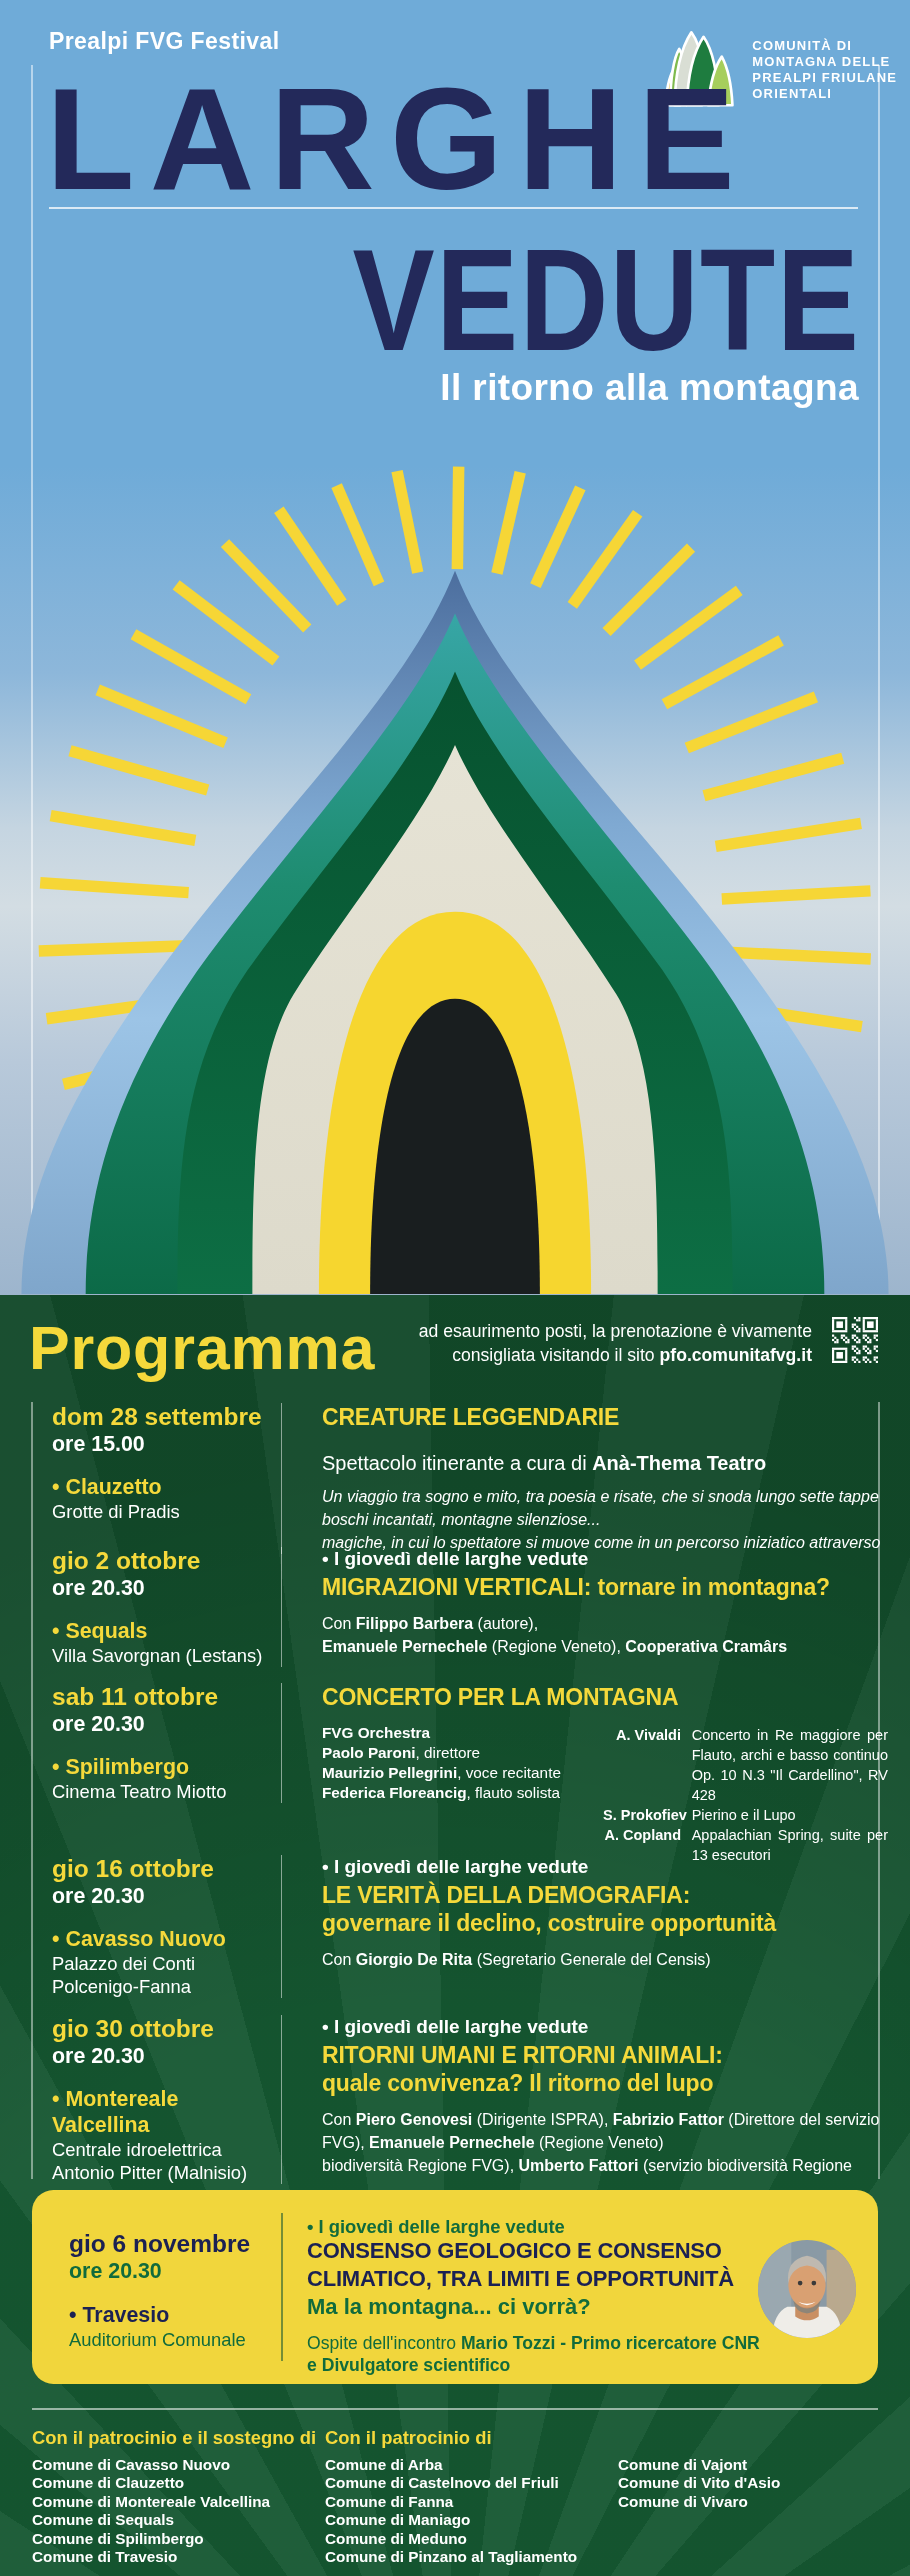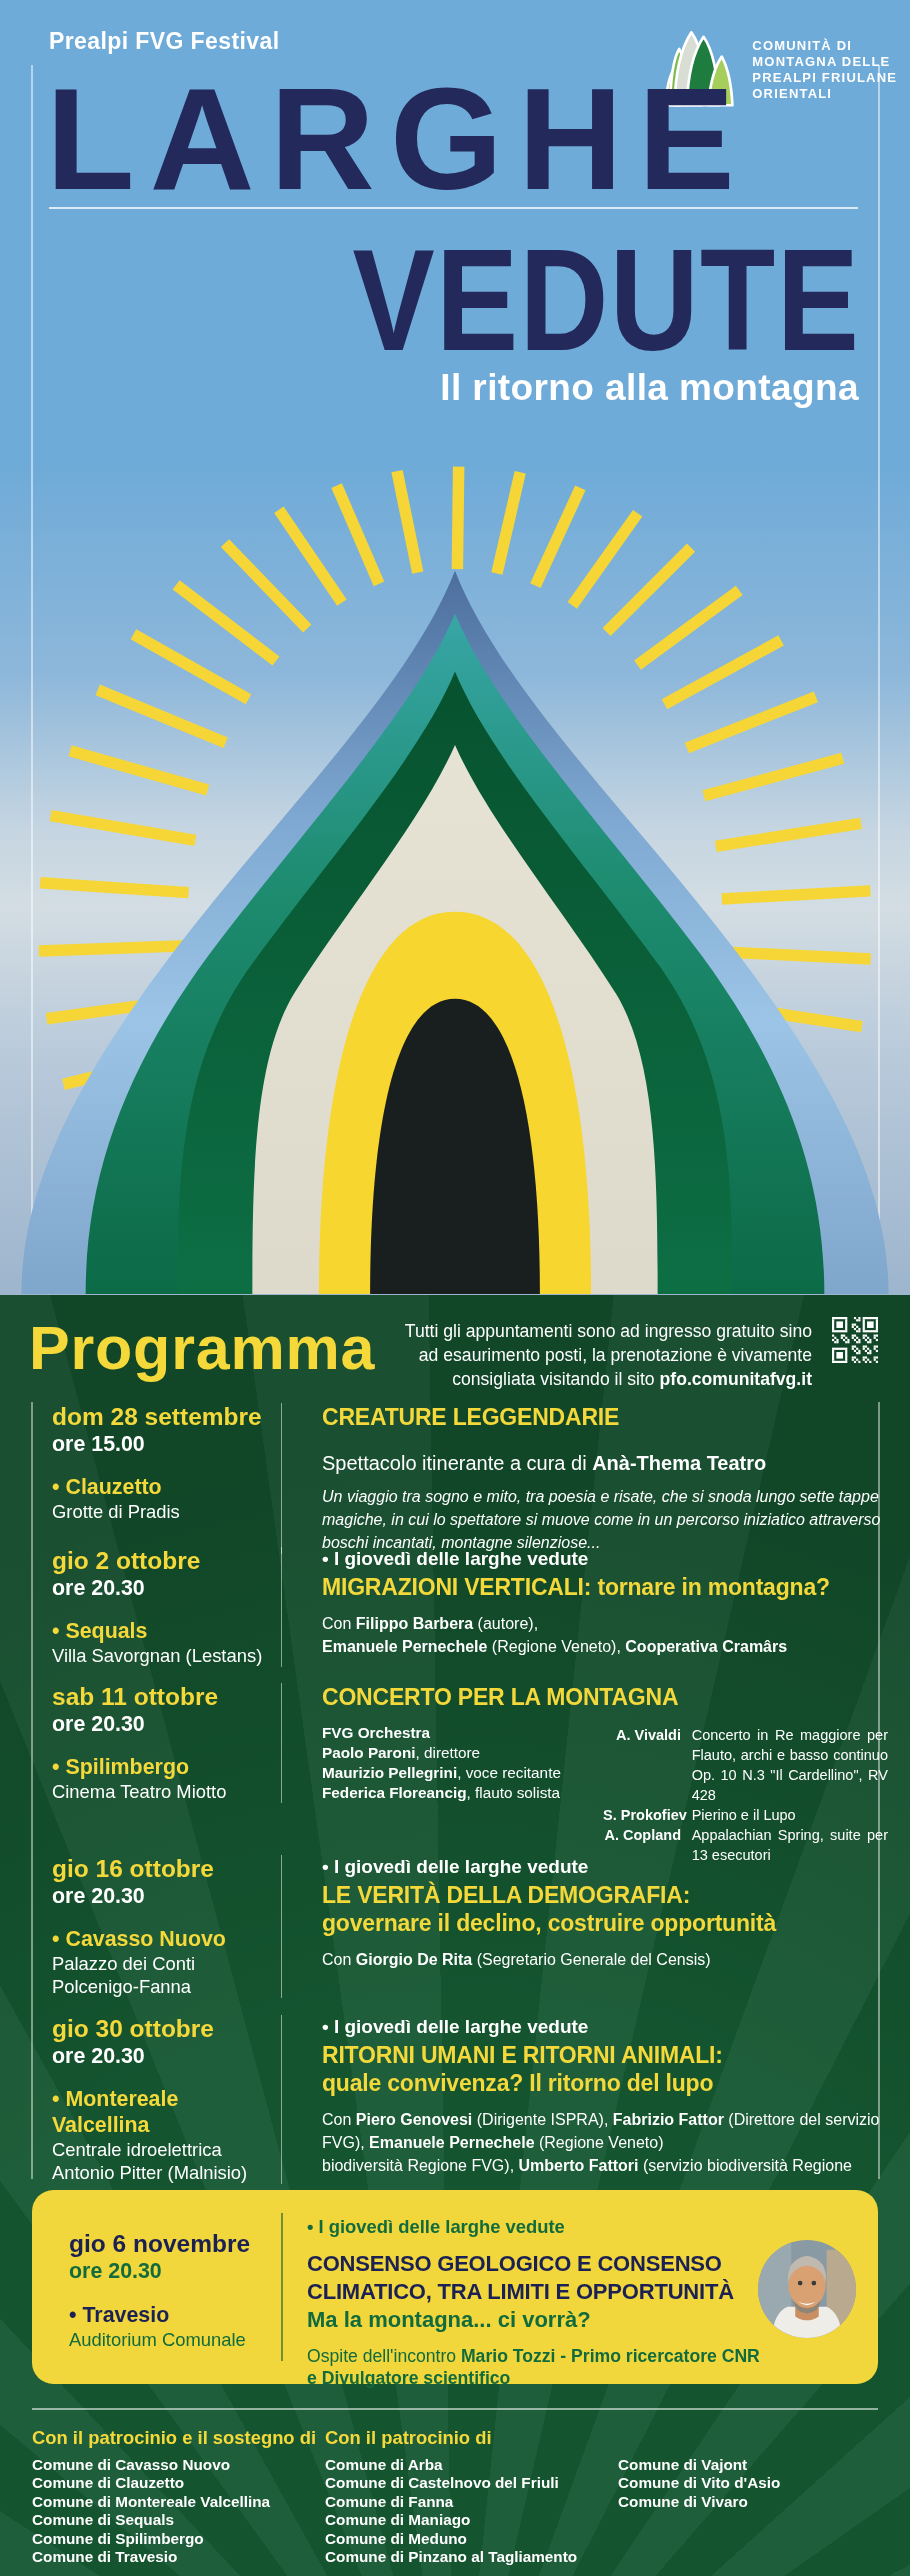--- a/index.html
+++ b/index.html
@@ -64,21 +64,21 @@
   
   .hlbox{position:absolute;left:32px;top:2190px;width:846px;height:194px;background:#F1D63C;border-radius:21.4px;}
   .hl-left{position:absolute;left:37px;top:26px;}
   .hl-date{color:#1B2153;font-size:24.5px;font-weight:700;line-height:29px;margin-top:13px;}
   .hl-time{color:#116B3C;font-size:21.4px;font-weight:700;line-height:26px;}
   .hl-place{color:#1B2153;font-size:21.4px;font-weight:700;line-height:26px;margin-top:18.4px;}
   .hl-venue{color:#116B3C;font-size:18.4px;line-height:23px;}
   .hl-divider{position:absolute;left:249px;top:23px;height:148px;width:1.5px;background:rgba(14,84,48,.55);}
   .hl-content{position:absolute;left:275px;top:26px;width:428px;}
   .hl-kicker{color:#116B3C;font-size:18.4px;font-weight:700;line-height:21.4px;}
-  .hl-title{color:#1B2153;font-size:22px;font-weight:700;line-height:28px;letter-spacing:-0.2px;margin-top:13px;}
+  .hl-title{color:#1B2153;font-size:22px;font-weight:700;line-height:28px;letter-spacing:-0.2px;margin-top:0;}
   .hl-title-green{color:#116B3C;font-size:22px;font-weight:700;line-height:28px;}
   .hl-host{color:#116B3C;font-size:17.6px;line-height:22px;margin-top:10.7px;white-space:nowrap;}
   .hl-photo{position:absolute;left:726px;top:50px;width:98px;height:98px;border-radius:50%;overflow:hidden;}
 
   
   .footer-rule{position:absolute;left:32px;top:2408px;width:846px;height:1.5px;background:rgba(255,255,255,.55);}
   .foot-h{position:absolute;top:2427px;color:#F5D93B;font-size:18.4px;font-weight:700;}
   .foot-h.c1{left:32px}.foot-h.c2{left:325px}
   .foot-list{position:absolute;top:2456px;color:#fff;font-size:15.3px;font-weight:700;line-height:18.4px;}
   .foot-list.c1{left:32px}.foot-list.c2{left:325px}.foot-list.c3{left:618px}
@@ -172,21 +172,20 @@
     <path fill="url(#creamGrad)" d="M595 374 C638 472 738 592 806 700 C858 786 860 938 860 1092 L330 1092 C330 938 332 786 384 700 C452 592 552 472 595 374 Z"></path>
     <path fill="#F6D62F" d="M417 1092 C417 806 472 592 595 592 C718 592 773 806 773 1092 Z"></path>
     <path fill="#191E1F" d="M484 1092 C484 862 520 706 595 706 C670 706 706 862 706 1092 Z"></path>
   </svg>
 
   <div class="green"></div>
 
   <div class="prog-heading">Programma</div>
 
   <div class="prog-note">
-    <div><span>Tutti gli appuntamenti sono ad ingresso gratuito sino</span></div>
     <div><span>ad esaurimento posti, la prenotazione è vivamente</span></div>
     <div><span>consigliata visitando il sito </span><span style="font-weight: 700;">pfo.comunitafvg.it</span></div>
   </div>
 
   <svg class="qr" id="qr" viewBox="0 0 21 21">
       <rect x="0" y="0" width="7" height="1" fill="#FFFFFF"></rect>
       <rect x="0" y="6" width="7" height="1" fill="#FFFFFF"></rect>
       <rect x="0" y="1" width="1" height="5" fill="#FFFFFF"></rect>
       <rect x="6" y="1" width="1" height="5" fill="#FFFFFF"></rect>
       <rect x="2" y="2" width="3" height="3" fill="#FFFFFF"></rect>
@@ -294,22 +293,22 @@
       <div class="ev-place">• Clauzetto</div>
       <div class="ev-venue">
           <div>Grotte di Pradis</div>
         </div>
     </div>
     <div class="ev-right">
       <div class="ev-title first">CREATURE LEGGENDARIE</div>
       <div class="ev-lead"><span>Spettacolo itinerante a cura di </span><span style="font-weight: 700;">Anà-Thema Teatro</span></div>
       <div class="ev-body italic">
           <div>Un viaggio tra sogno e mito, tra poesia e risate, che si snoda lungo sette tappe</div>
+          <div>boschi incantati, montagne silenziose...</div>
           <div>magiche, in cui lo spettatore si muove come in un percorso iniziatico attraverso</div>
-          <div>boschi incantati, montagne silenziose...</div>
         </div>
     </div>
   </div>
 
   <div class="ev" style="top:1547px">
     <div class="ev-left">
       <div class="ev-date">gio 2 ottobre</div>
       <div class="ev-time">ore 20.30</div>
       <div class="ev-place">• Sequals</div>
       <div class="ev-venue">

